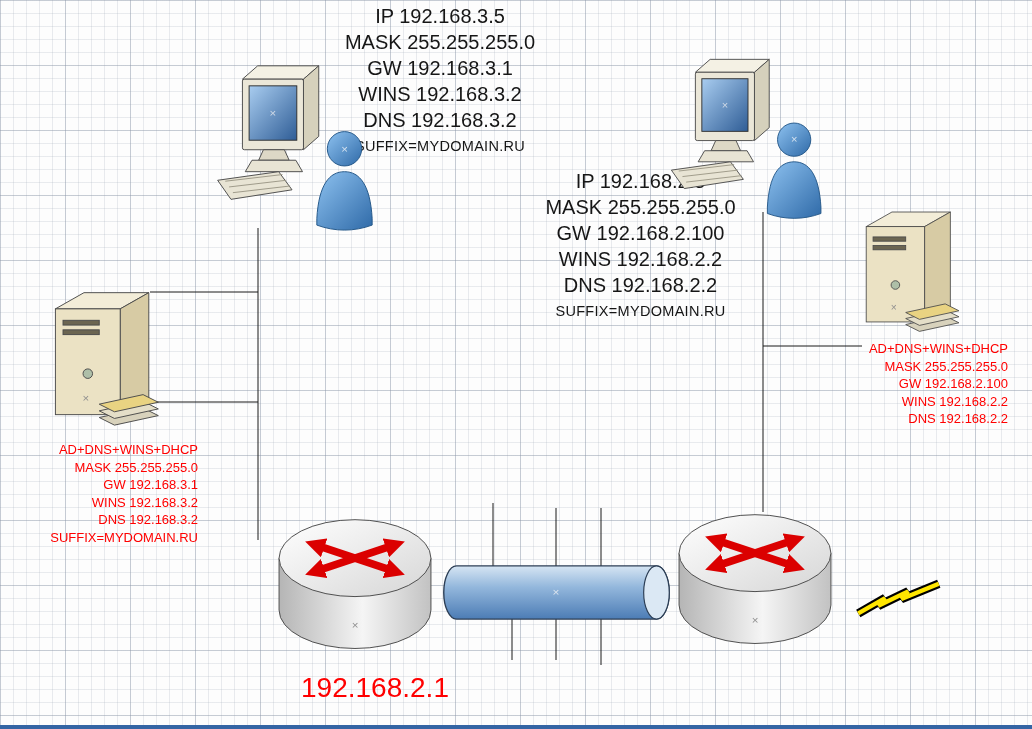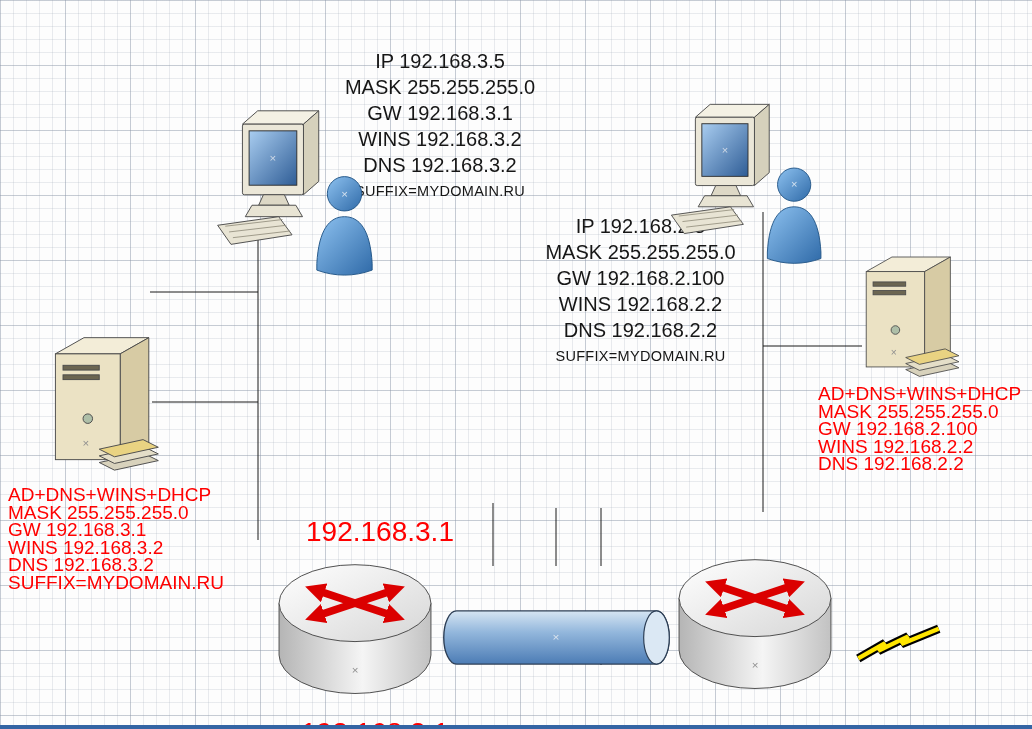--- a/index.html
+++ b/index.html
@@ -7,26 +7,26 @@
     position:relative; width:1032px; height:729px; overflow:hidden;
     background-color:#fdfdfd;
     background-image:
       linear-gradient(to right, rgba(140,152,170,.38) 1px, transparent 1px),
       linear-gradient(to bottom, rgba(140,152,170,.38) 1px, transparent 1px),
       linear-gradient(to right, rgba(160,170,186,.22) 1px, transparent 1px),
       linear-gradient(to bottom, rgba(160,170,186,.22) 1px, transparent 1px);
     background-size: 65px 65px, 65px 65px, 13px 13px, 13px 13px;
     font-family:"Liberation Sans", sans-serif;
   }
-  .abs { position:absolute;margin-top:45px; }
+  .abs { position:absolute; }
   .wires { position:absolute; left:0; top:0; pointer-events:none; }
   .icon-wrap svg { width:100%; height:100%; display:block; }
   .cfg { text-align:center; color:#161616; font-size:20px; line-height:26px; white-space:nowrap; }
   .cfg .line:last-child { font-size:14.5px; letter-spacing:.3px; }
-  .cfg-red { text-align:left; color:#ff0000; font-size:19px; line-height:17.5px; white-space:nowrap; }
+  .cfg-red { text-align:right; color:#ff0000; font-size:13px; line-height:17.5px; white-space:nowrap; }
   .rlabel { color:#ff0000; font-size:28px; text-align:center; white-space:nowrap; }
   .bottom-bar { position:absolute; left:0; top:725px; width:1032px; height:4px; background:#3465a4; }
   .defs-holder { position:absolute; width:0; height:0; overflow:hidden; }
 </style>
 </head>
 <body>
 
 <div class="canvas">
 
   <svg class="defs-holder" aria-hidden="true">
@@ -103,21 +103,20 @@
     </div>
 
   <div class="abs cfg-red" style="left:818px; top:340px; width:190px;">
       <div class="line">AD+DNS+WINS+DHCP</div>
       <div class="line">MASK 255.255.255.0</div>
       <div class="line">GW 192.168.2.100</div>
       <div class="line">WINS 192.168.2.2</div>
       <div class="line">DNS 192.168.2.2</div>
     </div>
 
-  <div class="abs rlabel" style="left:288px; top:471px; width:184px;">192.168.3.1</div>
   <div class="abs rlabel" style="left:283px; top:672px; width:184px;">192.168.2.1</div>
 
   <div class="abs icon-wrap" style="left:210px; top:56px; width:186px; height:177px;">
     <svg viewBox="0 0 195 185">
       <g stroke="#4a4a4a" stroke-width="1">
         <polygon points="34,24 50,10 114,10 98,24" fill="#f4f1e4"></polygon>
         <polygon points="98,24 114,10 114,84 98,98" fill="#d6d1bc"></polygon>
         <rect x="34" y="24" width="64" height="74" rx="2" fill="#ebe7d8"></rect>
         <rect x="41" y="31" width="50" height="57" fill="url(#g-screen)" stroke="#2e2e2e"></rect>
         <polygon points="56,98 78,98 83,109 51,109" fill="#ddd8c6"></polygon>

